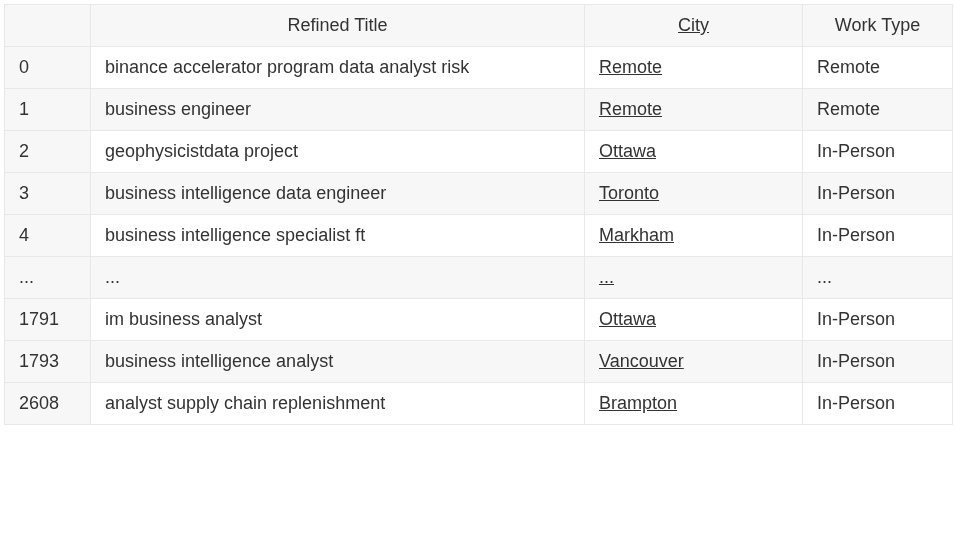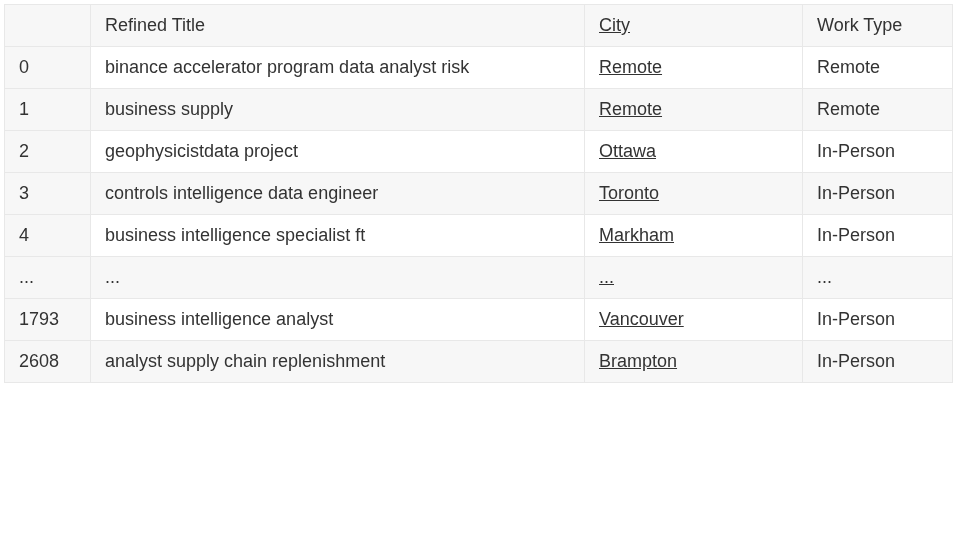--- a/index.html
+++ b/index.html
@@ -24,20 +24,21 @@
       padding: 10px 14px;
       border: 1px solid #e8e8e8;
       overflow: hidden;
       white-space: nowrap;
       text-overflow: ellipsis;
     }
     thead th {
       background: #f7f7f7;
       font-weight: 400;
       color: #333;
+      text-align: center;
     }
     thead th.idx-col {
       background: #f7f7f7;
     }
     th.idx-col, td.idx-col {
       width: 86px;
       background: #f7f7f7;
       color: #333;
     }
     th.title-col, td.title-col {
@@ -76,47 +77,53 @@
   </thead>
   <tbody>
     <tr>
       <td class="idx-col">0</td>
       <td class="title-col">binance accelerator program data analyst risk</td>
       <td class="city-col">Remote</td>
       <td class="work-col">Remote</td>
     </tr>
     <tr>
       <td class="idx-col">1</td>
-      <td class="title-col">business supply</td>
+      <td class="title-col">business engineer</td>
       <td class="city-col">Remote</td>
       <td class="work-col">Remote</td>
     </tr>
     <tr>
       <td class="idx-col">2</td>
       <td class="title-col">geophysicistdata project</td>
       <td class="city-col">Ottawa</td>
       <td class="work-col">In-Person</td>
     </tr>
     <tr>
       <td class="idx-col">3</td>
-      <td class="title-col">controls intelligence data engineer</td>
+      <td class="title-col">business intelligence data engineer</td>
       <td class="city-col">Toronto</td>
       <td class="work-col">In-Person</td>
     </tr>
     <tr>
       <td class="idx-col">4</td>
       <td class="title-col">business intelligence specialist ft</td>
       <td class="city-col">Markham</td>
       <td class="work-col">In-Person</td>
     </tr>
     <tr>
       <td class="idx-col">...</td>
       <td class="title-col">...</td>
       <td class="city-col">...</td>
       <td class="work-col">...</td>
+    </tr>
+    <tr>
+      <td class="idx-col">1791</td>
+      <td class="title-col">im business analyst</td>
+      <td class="city-col">Ottawa</td>
+      <td class="work-col">In-Person</td>
     </tr>
     <tr>
       <td class="idx-col">1793</td>
       <td class="title-col">business intelligence analyst</td>
       <td class="city-col">Vancouver</td>
       <td class="work-col">In-Person</td>
     </tr>
     <tr>
       <td class="idx-col">2608</td>
       <td class="title-col">analyst supply chain replenishment</td>

